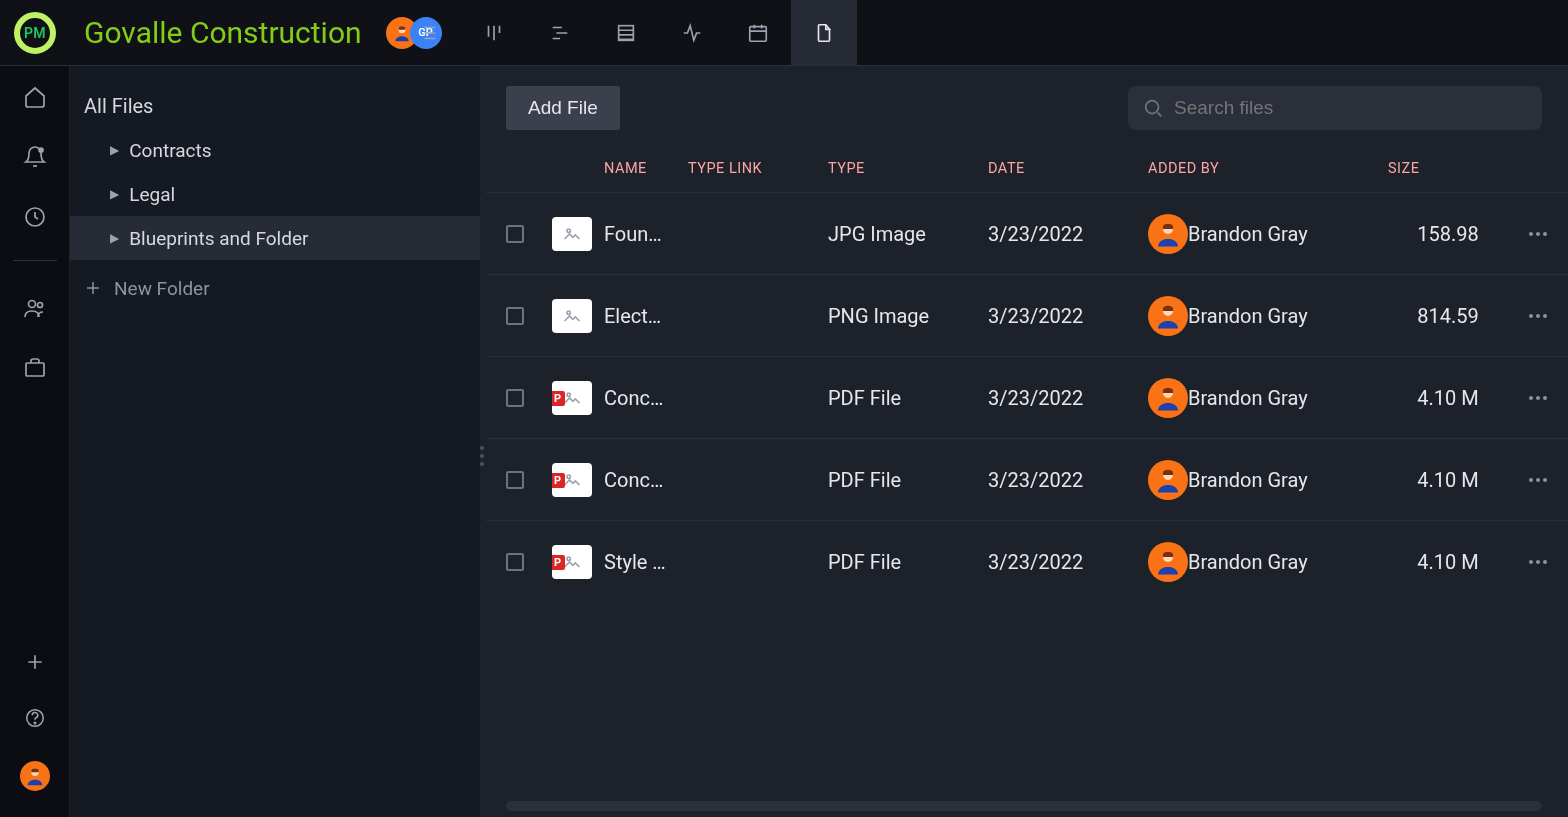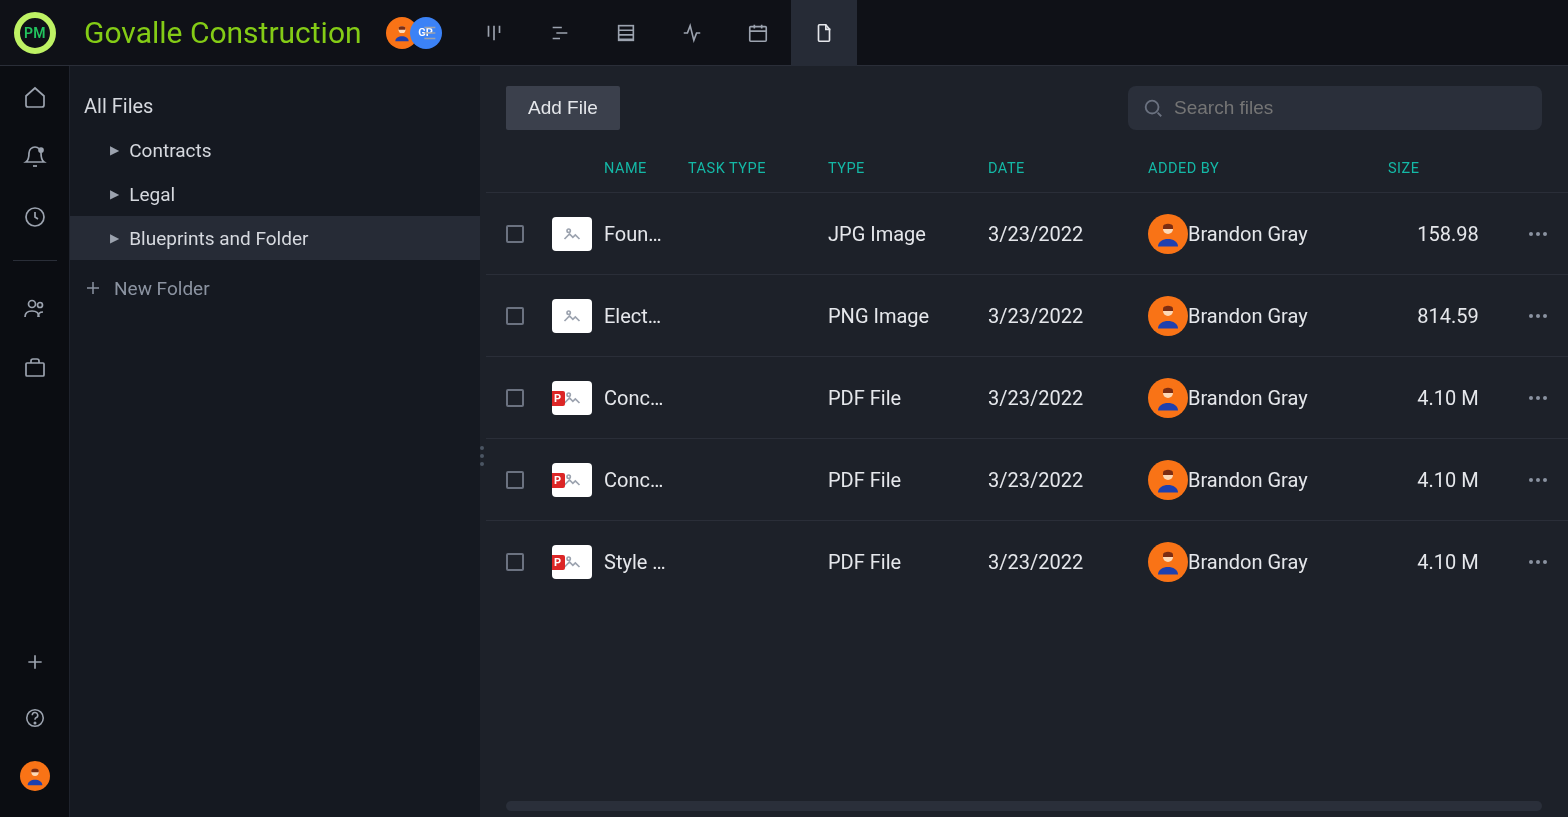--- a/index.html
+++ b/index.html
@@ -44,21 +44,21 @@
   
   .content { flex:1; display:flex; flex-direction:column; background:#1d2129; min-width:0;}
   .content-top { display:flex; align-items:center; padding:20px 26px 14px 26px; gap:20px;}
   .add-btn { background:#3b404c; color:#e5e7eb; border:none; padding:11px 22px; font-size:19px; border-radius:2px; cursor:pointer;}
   .search-wrap { margin-left:auto; background:#2a2f3a; border-radius:8px; display:flex; align-items:center; padding:0 14px; height:44px; width:414px;}
   .search-wrap svg { color:#6b7280; margin-right:10px;}
   .search-wrap input { background:transparent; border:none; outline:none; color:#9ca3af; font-size:19px; flex:1;}
 
   .table { flex:1; overflow:hidden; padding:0 0 0 6px;}
   .thead, .trow { display:grid; grid-template-columns: 46px 52px 1fr 140px 160px 160px 240px 120px 60px; align-items:center; }
-  .thead { height:48px; color:#14b8a6; font-size:14.5px; letter-spacing:0.5px; padding-left:20px;}
+  .thead { height:48px; color:#fca5a5; font-size:14.5px; letter-spacing:0.5px; padding-left:20px;}
   .thead .th-name { grid-column: 3; }
   .trow { height:82px; border-top:1px solid #2a2e38; color:#e5e7eb; font-size:20px; padding-left:20px;}
   .chk { width:18px; height:18px; border:2px solid #6b7280; border-radius:2px; cursor:pointer;}
   .thumb { width:40px; height:34px; background:#fff; border-radius:4px; display:flex; align-items:center; justify-content:center; overflow:hidden;}
   .thumb.img svg { color:#9ca3af;}
   .thumb.pdf { background:#fff; position:relative;}
   .pdf-badge { position:absolute; left:-2px; top:10px; background:#dc2626; color:#fff; font-size:11px; font-weight:700; padding:1px 4px; border-radius:2px;}
   .fname { white-space:nowrap; overflow:hidden; text-overflow:ellipsis; padding-right:20px;}
   .added-by { display:flex; align-items:center; }
   .added-by .av { width:40px; height:40px; border-radius:50%; background:#f97316; display:flex; align-items:center; justify-content:center;}
@@ -228,21 +228,21 @@
               <path d="M21 21l-4-4"></path>
             </svg>
           <input placeholder="Search files" style="">
         </div>
       </div>
       <div class="table">
         <div class="thead">
           <div></div>
             <div></div>
           <div class="th-name">NAME</div>
-          <div>TASK TYPE</div>
+          <div>TYPE LINK</div>
           <div>TYPE</div>
           <div>DATE</div>
           <div>ADDED BY</div>
           <div>SIZE</div>
           <div></div>
         </div>
         <div id="file-rows">
             <div class="trow">
               <div>
                 <div class="chk"></div>

